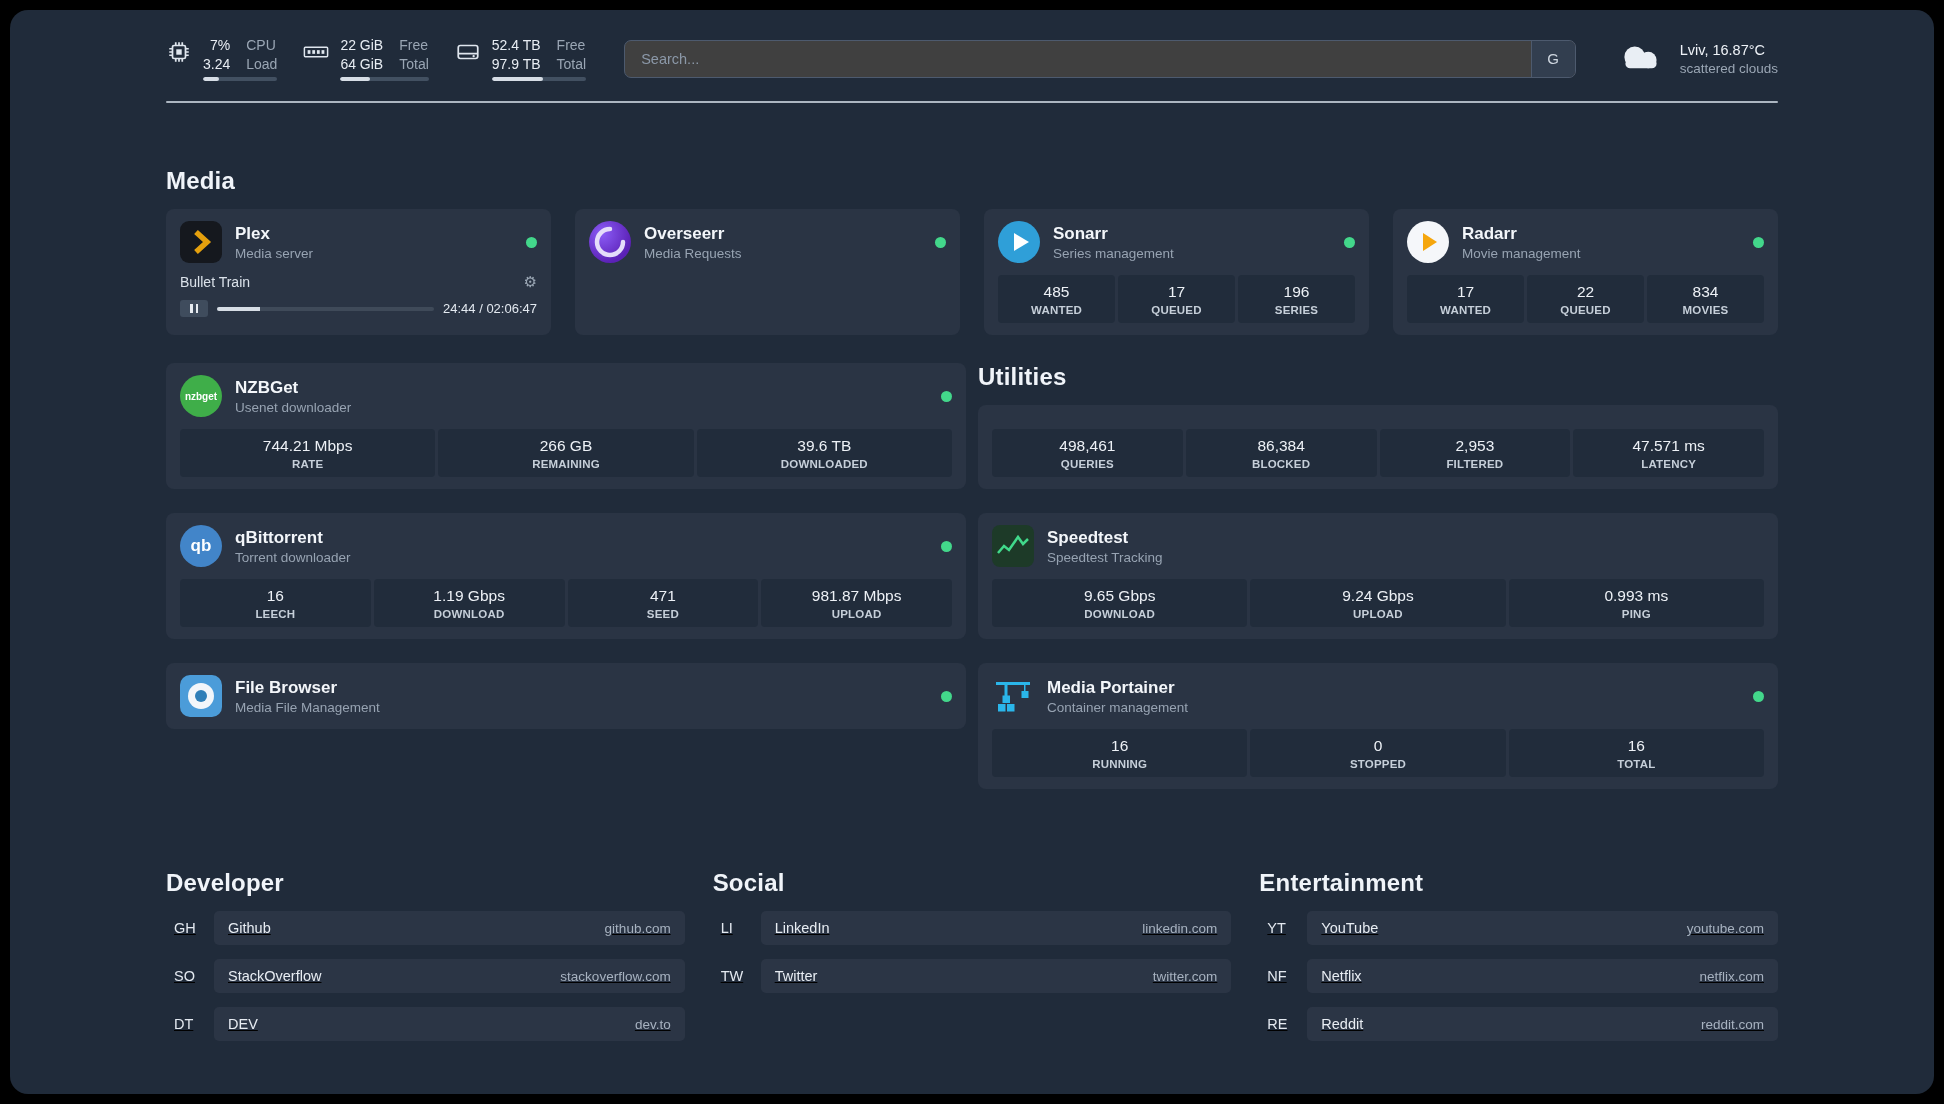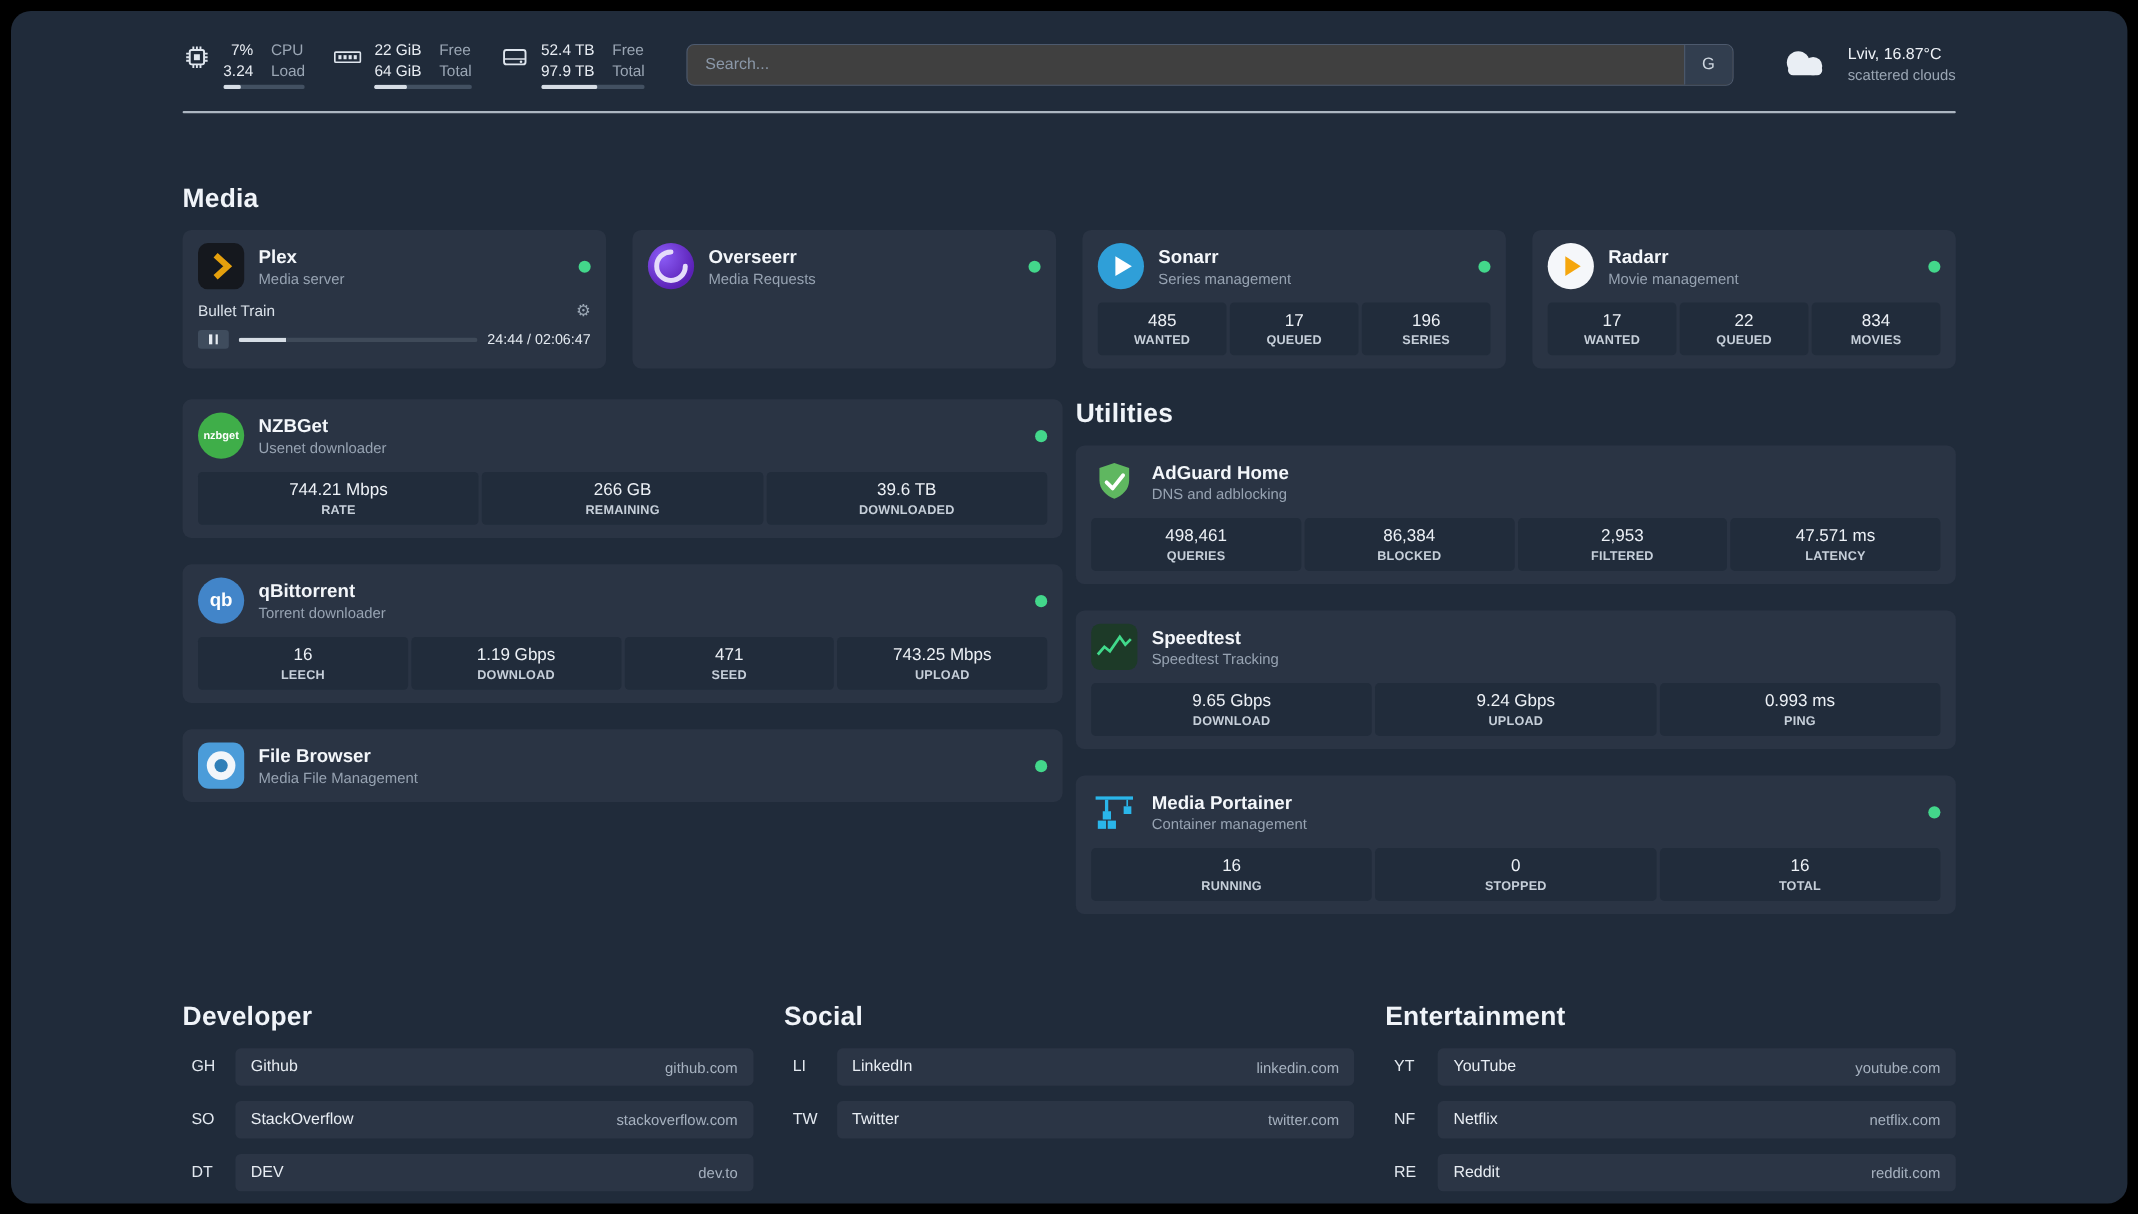--- a/index.html
+++ b/index.html
@@ -56,21 +56,21 @@
   .pbar { width:2.5px; height:9px; background:#e6ebf1; display:block; }
   .np-track { flex:1; height:4.5px; background:#3f4a59; border-radius:2.5px; overflow:hidden; }
   .np-fill { height:100%; background:#d6dde5; }
   .np-time { font-size:13px; color:#e3e9f0; flex:none; }
 
   .two-col { display:grid; grid-template-columns:1fr 1fr; gap:12px; margin-top:28px; align-items:start; }
   .col .card { margin-bottom:24px; }
 
   
   .bm-grid { display:grid; grid-template-columns:repeat(3,1fr); gap:28px; margin-top:56px; }
-  .bm-row { display:flex; align-items:center; height:34px; margin-bottom:14px; cursor:pointer; }
+  .bm-row { display:flex; align-items:center; height:34px; margin-bottom:14px; cursor:pointer;text-decoration:underline; }
   .bm-abbr { width:48px; flex:none; padding-left:8px; font-size:14.5px; color:#e3e9f0; }
   .bm-pill { flex:1; height:100%; background:#2b3545; border-radius:5px; display:flex; align-items:center; justify-content:space-between; padding:0 14px; }
   .bm-name { font-size:14.5px; color:#e8edf3; }
   .bm-url { font-size:13.5px; color:#a7b2c0; }
 
   
   .ico-plex { background:#15181e; border-radius:9px; }
   .ico-overseerr { background:radial-gradient(circle at 32% 30%, #8b5cf6, #5b21b6 72%); border-radius:50%; }
   .ico-sonarr { background:#2f9fd8; border-radius:50%; }
   .ico-radarr { background:#f5f7fa; border-radius:50%; }
@@ -331,21 +331,21 @@
             </div>
             <div class="stat">
               <div class="stat-val">1.19 Gbps</div>
               <div class="stat-lab">DOWNLOAD</div>
             </div>
             <div class="stat">
               <div class="stat-val">471</div>
               <div class="stat-lab">SEED</div>
             </div>
             <div class="stat">
-              <div class="stat-val">743.25 Mbps</div>
+              <div class="stat-val">981.87 Mbps</div>
               <div class="stat-lab">UPLOAD</div>
             </div>
           </div>
         </div>
 
         <div class="card">
           <div class="card-head">
             <div class="svc-ico ico-fb">
                 <span class="fb-circle">
                   <span class="fb-dot"></span>
@@ -357,32 +357,20 @@
             </div>
             <span class="dot"></span>
           </div>
         </div>
       </div>
 
       <div class="col">
         <div class="section-title">Utilities</div>
 
         <div class="card">
-          <div class="card-head">
-            <div class="svc-ico">
-              <svg viewBox="0 0 42 42" width="42" height="42">
-                <path d="M21 4l13.5 4.5v11c0 8.5-6.3 14-13.5 17-7.2-3-13.5-8.5-13.5-17v-11z" fill="#5fb760"></path>
-                <polyline points="14,21.5 19.5,27 29,15" stroke="#fff" stroke-width="3.5" fill="none" stroke-linecap="round" stroke-linejoin="round"></polyline>
-              </svg>
-            </div>
-            <div class="svc-meta">
-              <div class="svc-name">AdGuard Home</div>
-              <div class="svc-sub">DNS and adblocking</div>
-            </div>
-          </div>
           <div class="stats">
             <div class="stat">
               <div class="stat-val">498,461</div>
               <div class="stat-lab">QUERIES</div>
             </div>
             <div class="stat">
               <div class="stat-val">86,384</div>
               <div class="stat-lab">BLOCKED</div>
             </div>
             <div class="stat">

